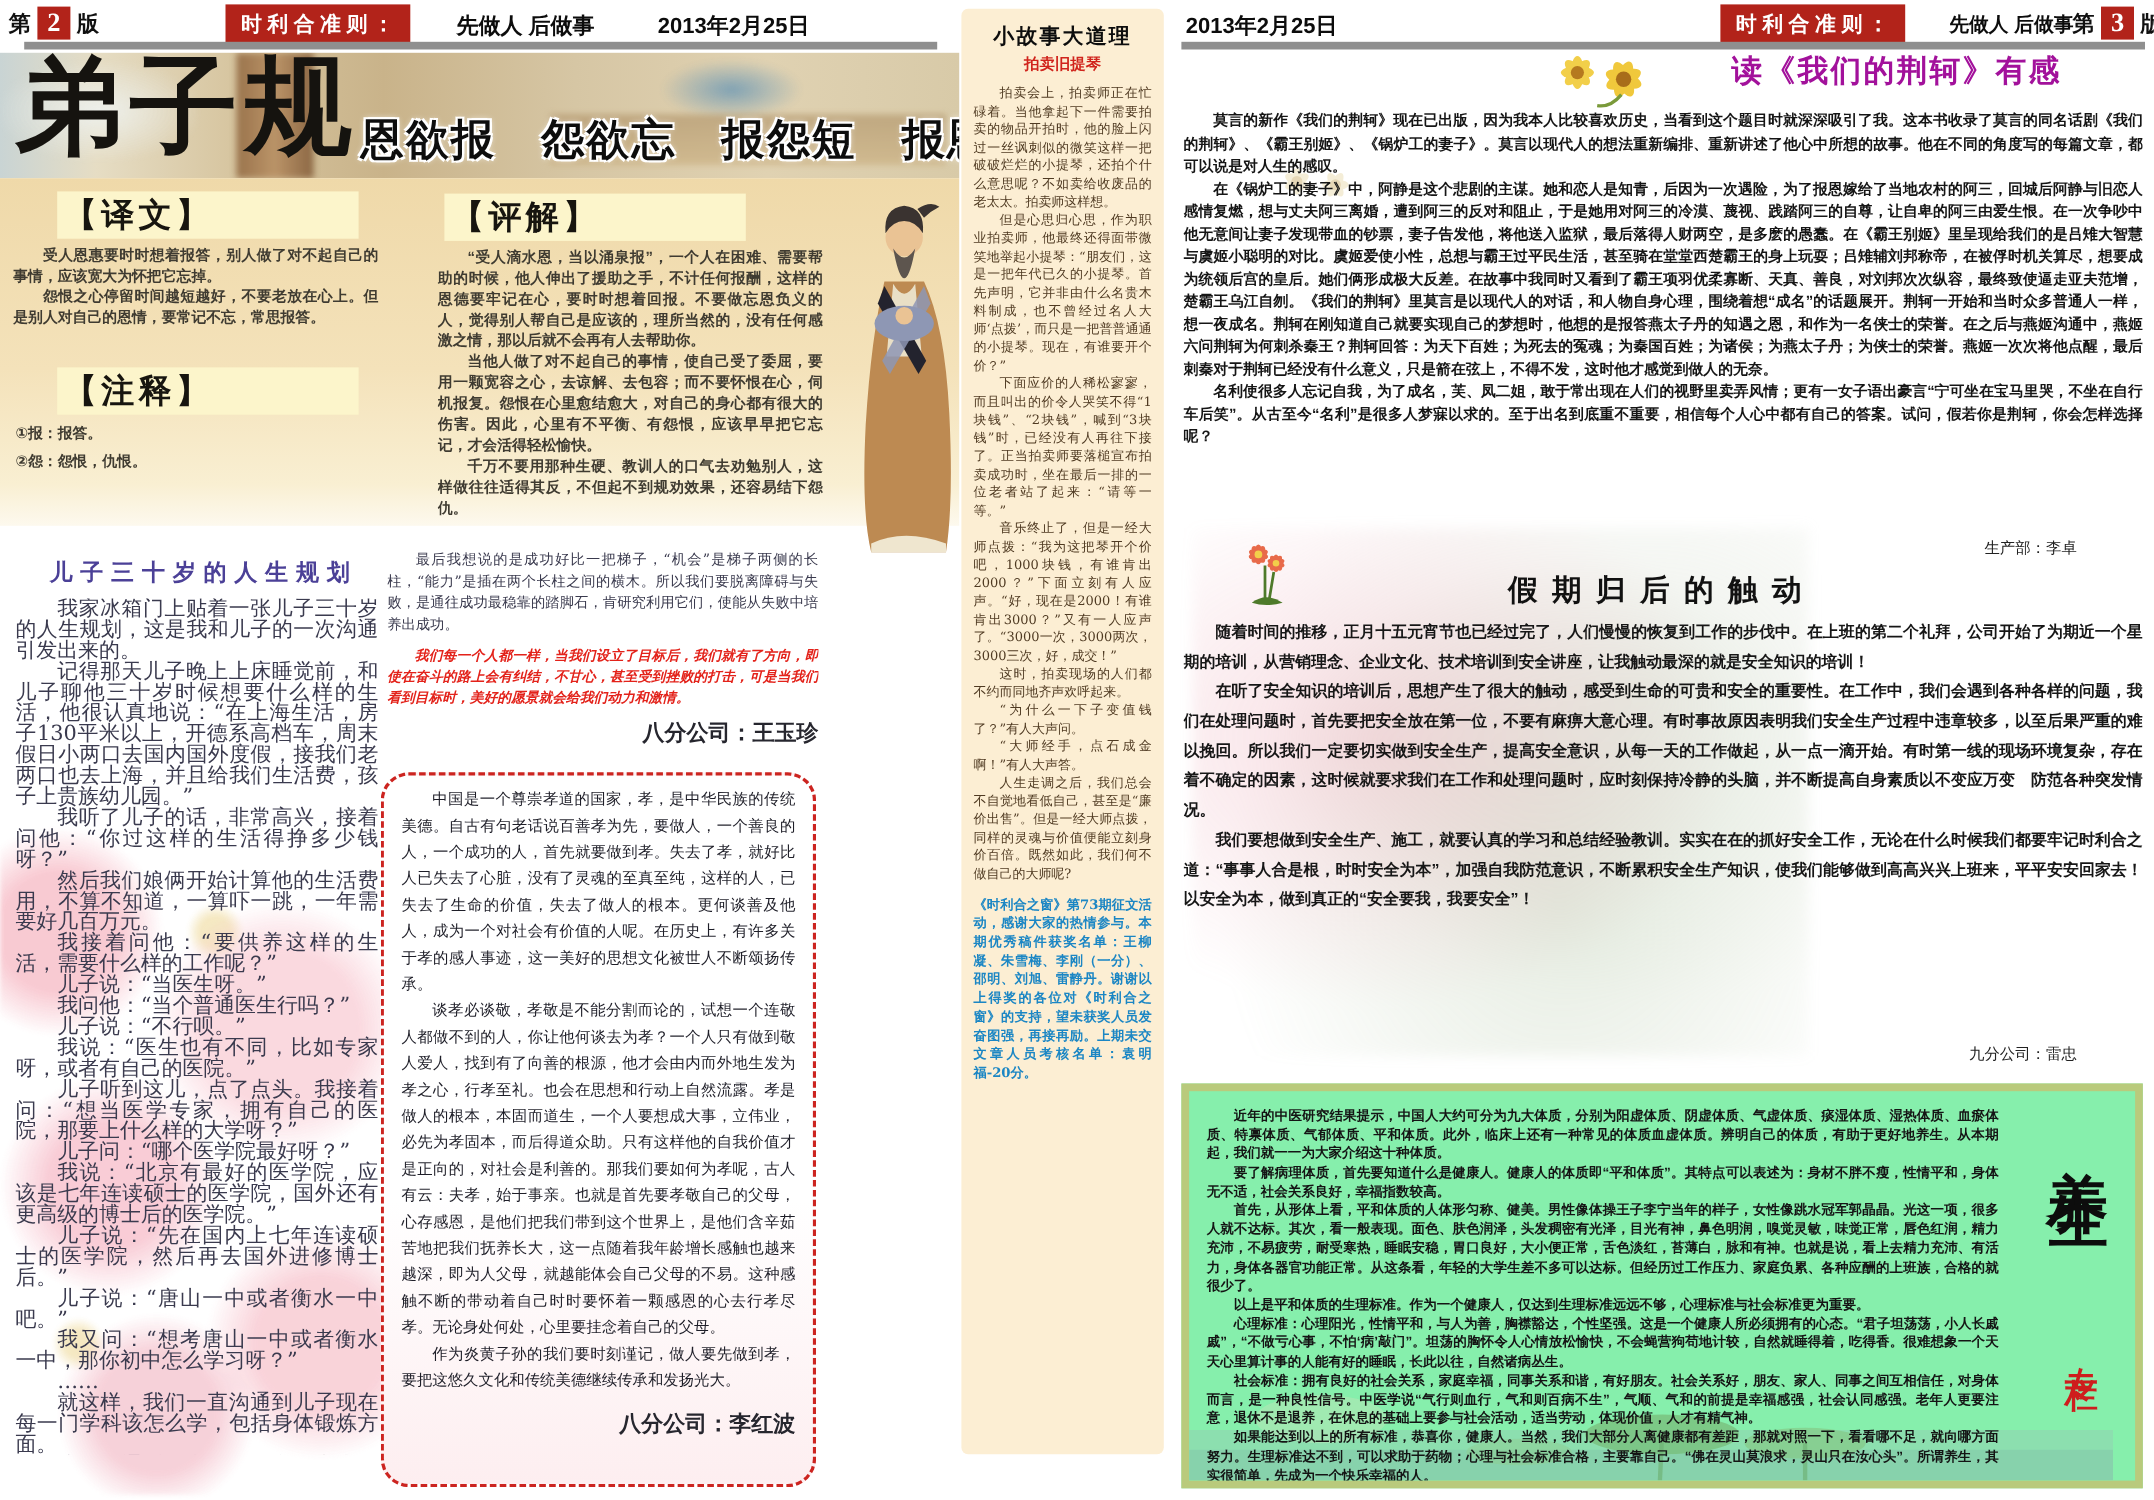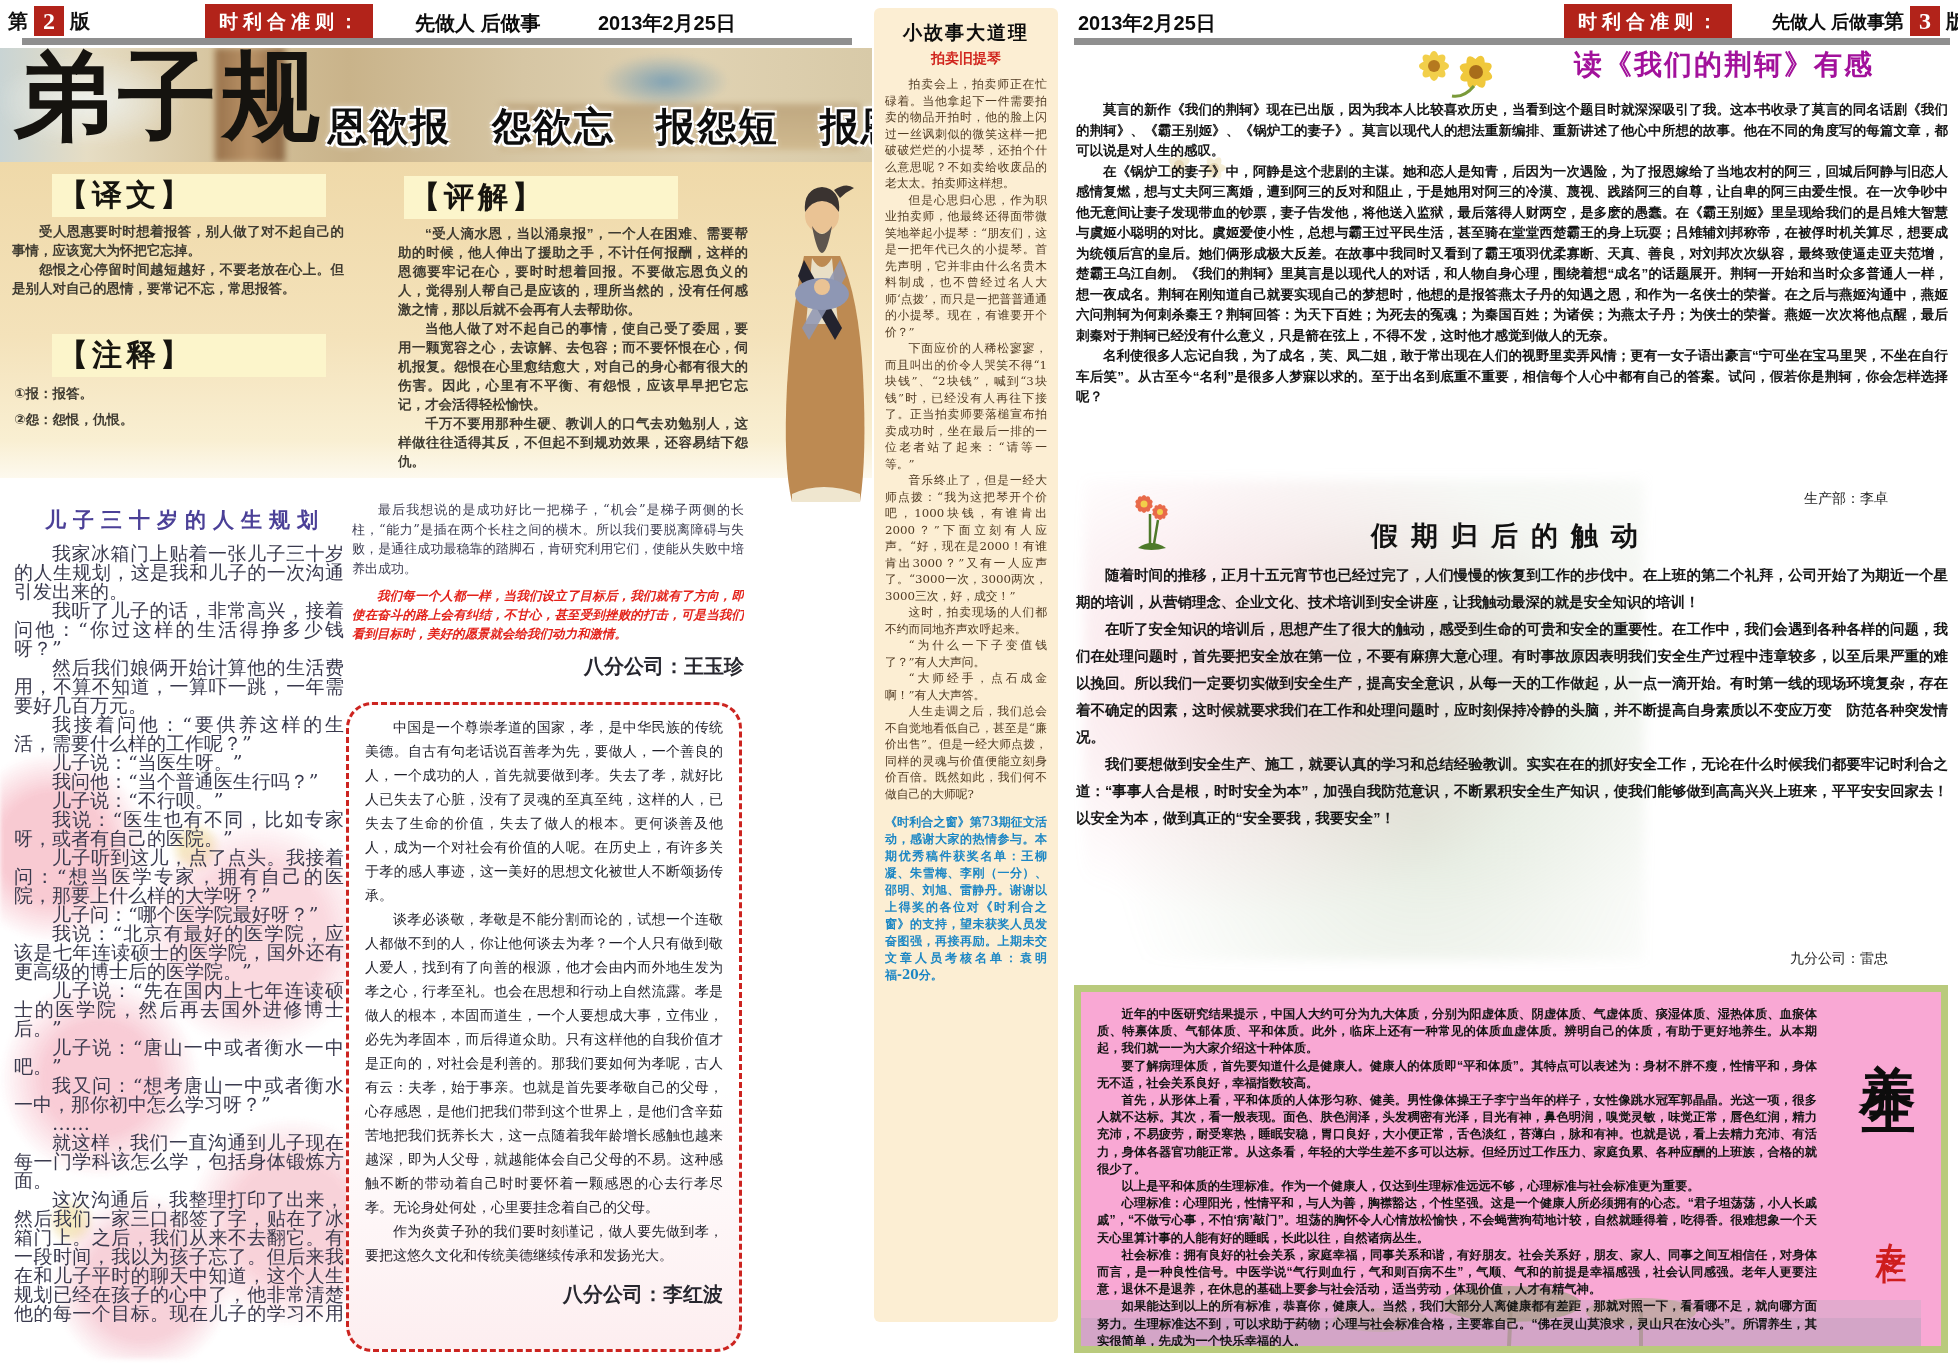--- a/index.html
+++ b/index.html
@@ -82,21 +82,21 @@
   .p3-sig{position:absolute;font-size:14px;font-weight:normal;color:#222;}
   .p3-title2{left:0;top:518px;width:894px;text-align:center;font-size:27px;font-weight:bold;letter-spacing:13px;
              color:#111;font-family:"DejaVu Serif","Liberation Serif",serif;}
   .p3-body2{left:12px;top:562px;width:872px;height:386px;font-size:14.5px;font-weight:bold;
             line-height:27px;color:#161616;}
   .tulipbg{left:20px;top:480px;width:560px;height:480px;filter:blur(6px);background:
     radial-gradient(ellipse at 30% 40%, rgba(225,120,140,.25), transparent 60%),
     radial-gradient(ellipse at 60% 72%, rgba(140,170,120,.22), transparent 65%),
     radial-gradient(ellipse at 75% 30%, rgba(200,210,190,.3), transparent 60%);}
   
-  .hbox{left:10px;top:985px;width:874px;height:368px;border:7px solid #b9ca7c;background:#f9a8d4;
+  .hbox{left:10px;top:985px;width:874px;height:368px;border:7px solid #b9ca7c;background:#86efac;
         box-sizing:border-box;padding:14px 16px;overflow:hidden;}
   .hb-text{margin-right:108px;position:relative;z-index:2;}
   .hb-text p{margin:0;text-indent:2em;text-align:justify;font-size:12.3px;font-weight:bold;
              line-height:17.2px;color:#141414;}
   .v-title{position:absolute;right:14px;top:26px;writing-mode:vertical-rl;font-size:56px;font-weight:bold;
            color:#0d0d0d;font-family:"DejaVu Serif","Liberation Serif",serif;letter-spacing:16px;z-index:2;}
   .v-sub{position:absolute;right:30px;top:226px;writing-mode:vertical-rl;font-size:30px;font-weight:bold;
          color:#ce1d1d;font-family:"DejaVu Serif","Liberation Serif",serif;letter-spacing:12px;z-index:2;}
   .lotus{position:absolute;left:0;bottom:0;width:100%;height:86px;z-index:1;opacity:.55;}
 </style>
@@ -157,20 +157,21 @@
       <circle cx="48" cy="123" r="8" fill="#eac394"></circle>
       <path d="M18 330 Q48 316 86 330 L86 338 L18 338 Z" fill="#efe6cf"></path>
     </svg>
   </div>
 
   <div class="abs pinkbg"></div>
 
   <div class="abs a1-title">儿子三十岁的人生规划</div>
   <div class="a1-col a1-left kai">
       <p>我家冰箱门上贴着一张儿子三十岁的人生规划，这是我和儿子的一次沟通引发出来的。</p>
+      <p>记得那天儿子晚上上床睡觉前，和儿子聊他三十岁时候想要什么样的生活，他很认真地说：“在上海生活，房子130平米以上，开德系高档车，周末假日小两口去国内国外度假，接我们老两口也去上海，并且给我们生活费，孩子上贵族幼儿园。”</p>
       <p>我听了儿子的话，非常高兴，接着问他：“你过这样的生活得挣多少钱呀？”</p>
       <p>然后我们娘俩开始计算他的生活费用，不算不知道，一算吓一跳，一年需要好几百万元。</p>
       <p>我接着问他：“要供养这样的生活，需要什么样的工作呢？”</p>
       <p>儿子说：“当医生呀。”</p>
       <p>我问他：“当个普通医生行吗？”</p>
       <p>儿子说：“不行呗。”</p>
       <p>我说：“医生也有不同，比如专家呀，或者有自己的医院。”</p>
       <p>儿子听到这儿，点了点头。我接着问：“想当医学专家，拥有自己的医院，那要上什么样的大学呀？”</p>
       <p>儿子问：“哪个医学院最好呀？”</p>
       <p>我说：“北京有最好的医学院，应该是七年连读硕士的医学院，国外还有更高级的博士后的医学院。”</p>

